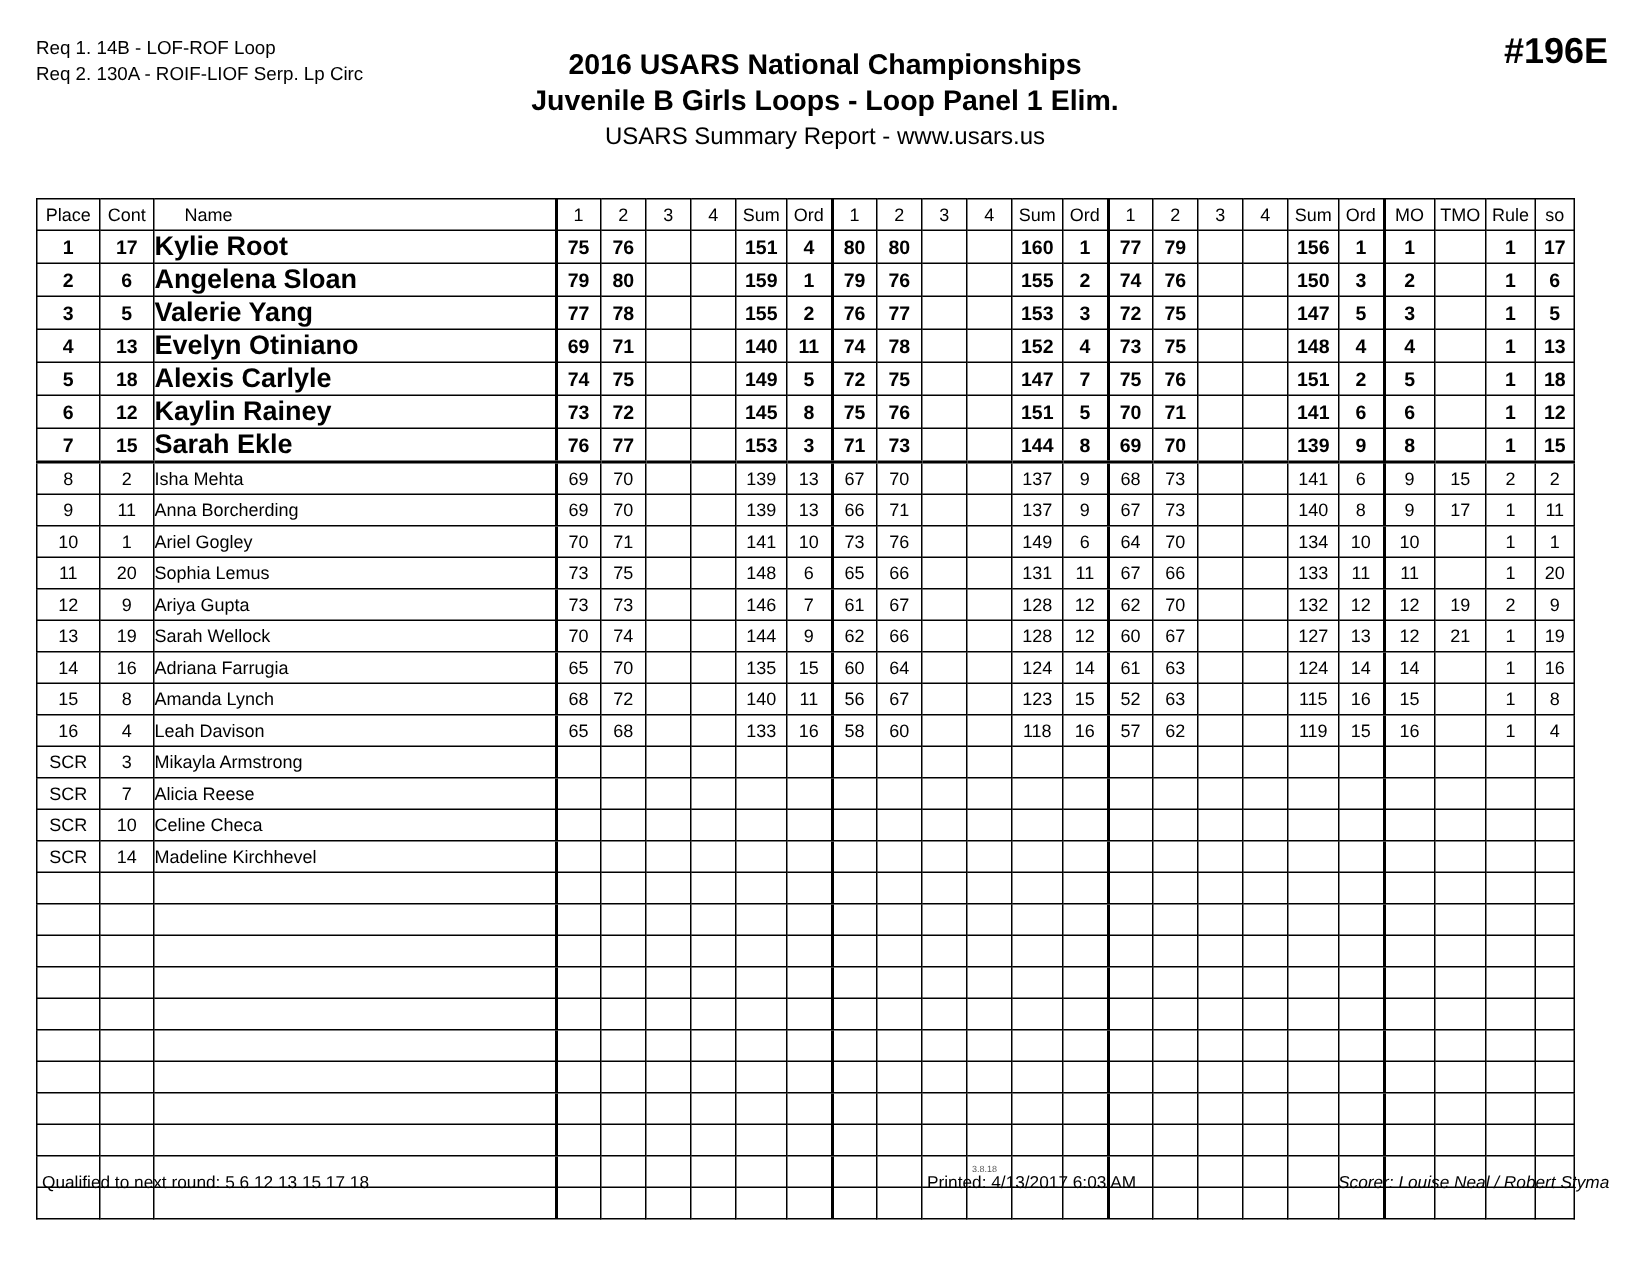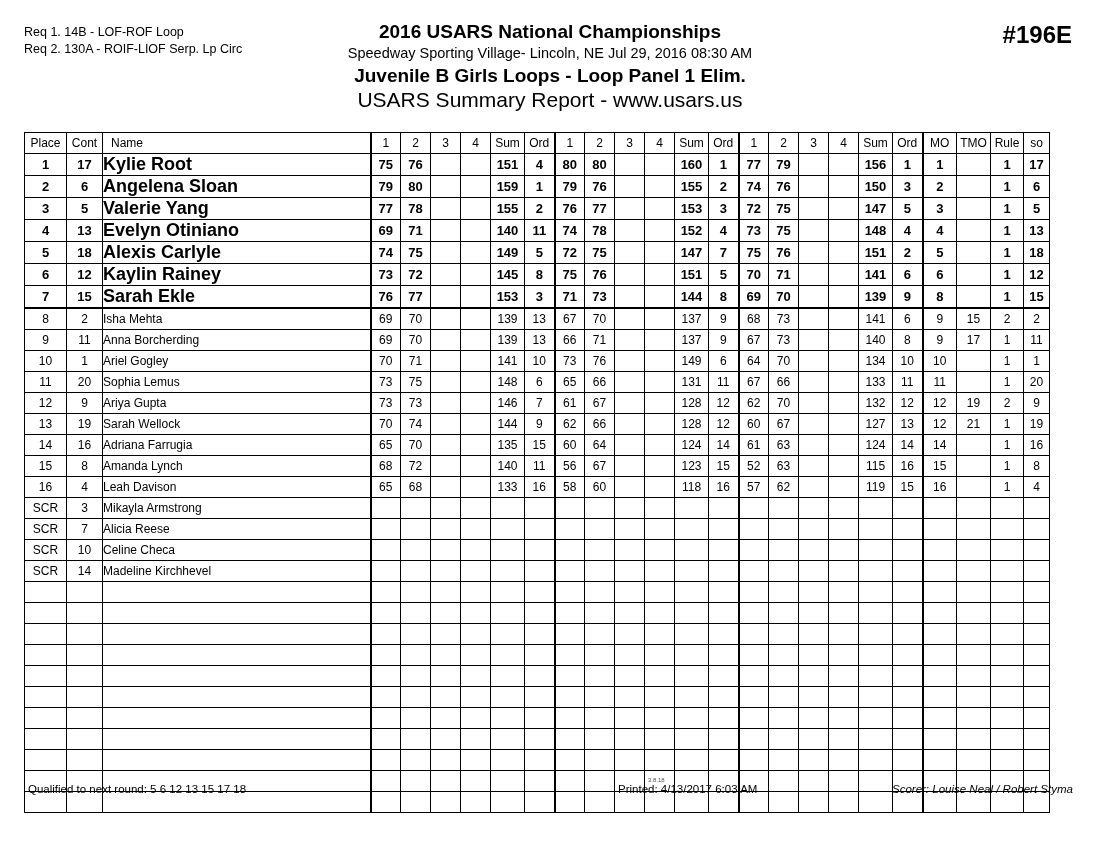--- a/index.html
+++ b/index.html
@@ -24,40 +24,40 @@
   .req-block {
     position: absolute;
     left: 24px;
     top: 24px;
     font-size: 12.5px;
     line-height: 17px;
   }
   .title-block {
     position: absolute;
     left: 0;
-    top: 20px;
+    top: 32px;
     width: 1100px;
     text-align: center;
   }
   .title1 {
     font-size: 19px;
     font-weight: bold;
     line-height: 23px;
   }
   .title2 {
     font-size: 14.5px;
     line-height: 20px;
   }
   .title3 {
     font-size: 19px;
     font-weight: bold;
     line-height: 26px;
   }
   .title4 {
-    font-size: 21px;
+    font-size: 16px;
     line-height: 22px;
   }
   .event-id {
     position: absolute;
     right: 28px;
     top: 21px;
     font-size: 24px;
     font-weight: bold;
   }
   
@@ -84,21 +84,21 @@
     padding-left: 5px;
     height: 18px;
   }
   .nb { border: none !important; }
 
   .hdr {
     font-size: 12px;
     text-align: center;
     height: 21px;
   }
-  .hdr.left { text-align: left; padding-left: 8px; }
+  .hdr.left { text-align: left; padding-left: 20px; }
 
   td.c { text-align: center; }
   td.name { text-align: left; padding-left: 5px; font-size: 12.5px; }
 
   tr.qual td { font-weight: bold; font-size: 13px; }
   tr.qual td.name { font-size: 18px; }
   tr.qual td.place, tr.qual td.cont { font-weight: bold; }
 
   td.bold { font-weight: bold; }
 
@@ -133,21 +133,20 @@
 
 <div class="page">
 
   <div class="req-block">
     <div>Req  1.  14B - LOF-ROF Loop</div>
     <div>Req  2.  130A - ROIF-LIOF Serp. Lp Circ</div>
   </div>
 
   <div class="title-block">
     <div class="title1">2016 USARS National Championships</div>
-    <div class="title2">Speedway Sporting Village- Lincoln, NE   Jul 29, 2016   08:30 AM</div>
     <div class="title3">Juvenile B Girls Loops - Loop Panel 1 Elim.</div>
     <div class="title4">USARS Summary Report - www.usars.us</div>
   </div>
 
   <div class="event-id">#196E</div>
 
   <table class="grid">
     <colgroup>
       <col style="width:42px">
       <col style="width:36px">

